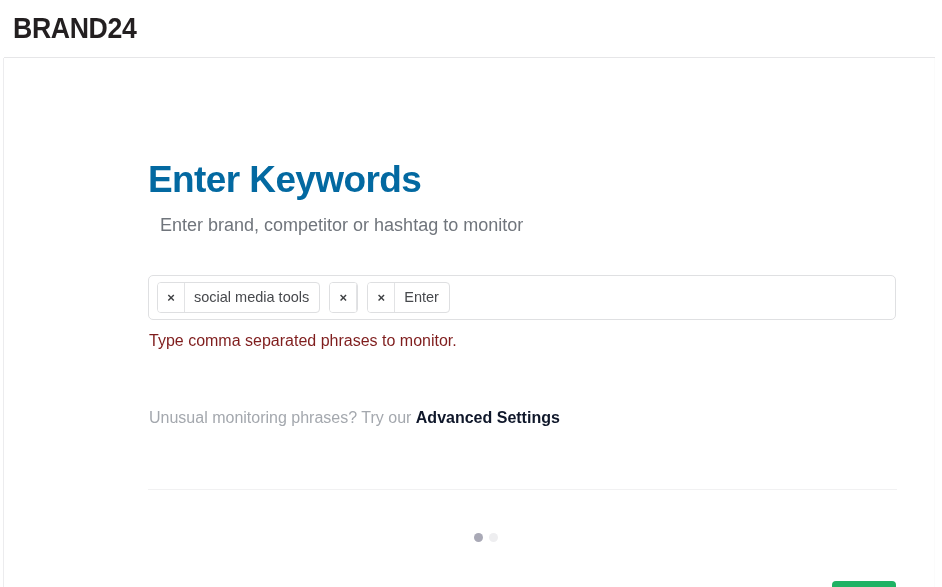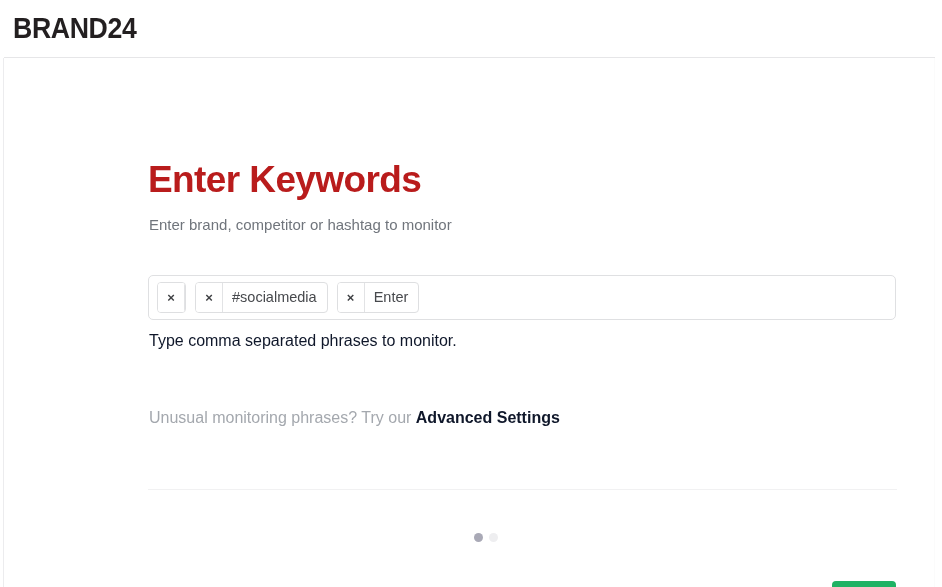--- a/index.html
+++ b/index.html
@@ -78,29 +78,29 @@
   .page-title {
     margin: 0;
     padding: 0;
     position: absolute;
     left: 0;
     top: 100px;
     font-size: 37px;
     line-height: 44px;
     font-weight: bold;
     letter-spacing: -0.6px;
-    color: #b91c1c;
+    color: #0369a1;
     white-space: nowrap;
   }
 
   .page-subtitle {
     position: absolute;
-    left: 1px;
+    left: 12px;
     top: 155px;
-    font-size: 15px;
+    font-size: 18px;
     line-height: 24px;
     color: #70757c;
     white-space: nowrap;
   }
 
   
   .tags-field {
     position: absolute;
     left: 0px;
     top: 217px;
@@ -158,21 +158,21 @@
     background: transparent;
     padding: 0 2px;
   }
 
   .field-hint {
     position: absolute;
     left: 1px;
     top: 272px;
     font-size: 16px;
     line-height: 22px;
-    color: #0f172a;
+    color: #7f1d1d;
     white-space: nowrap;
   }
 
   
   .advanced-line {
     position: absolute;
     left: 1px;
     top: 349px;
     font-size: 16px;
     line-height: 22px;
@@ -254,25 +254,25 @@
 <div class="content">
 
   <h1 class="page-title">Enter Keywords</h1>
 
   <div class="page-subtitle">Enter brand, competitor or hashtag to monitor</div>
 
   <div class="tags-field">
 
     <div class="tag">
       <div class="tag-remove">×</div>
+      <div class="tag-label">social media tools</div>
     </div>
 
     <div class="tag">
       <div class="tag-remove">×</div>
-      <div class="tag-label">#socialmedia</div>
     </div>
 
     <div class="tag">
       <div class="tag-remove">×</div>
       <div class="tag-label">Enter</div>
     </div>
 
     <input class="tag-entry-input" type="text" placeholder="" style="">
   </div>
 

